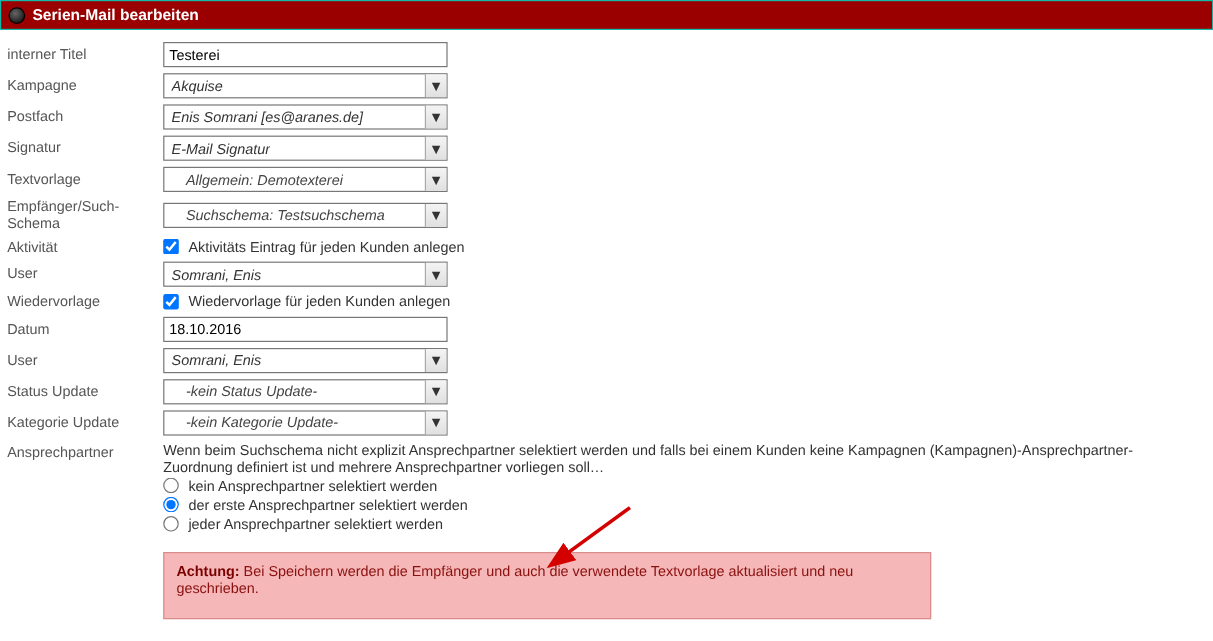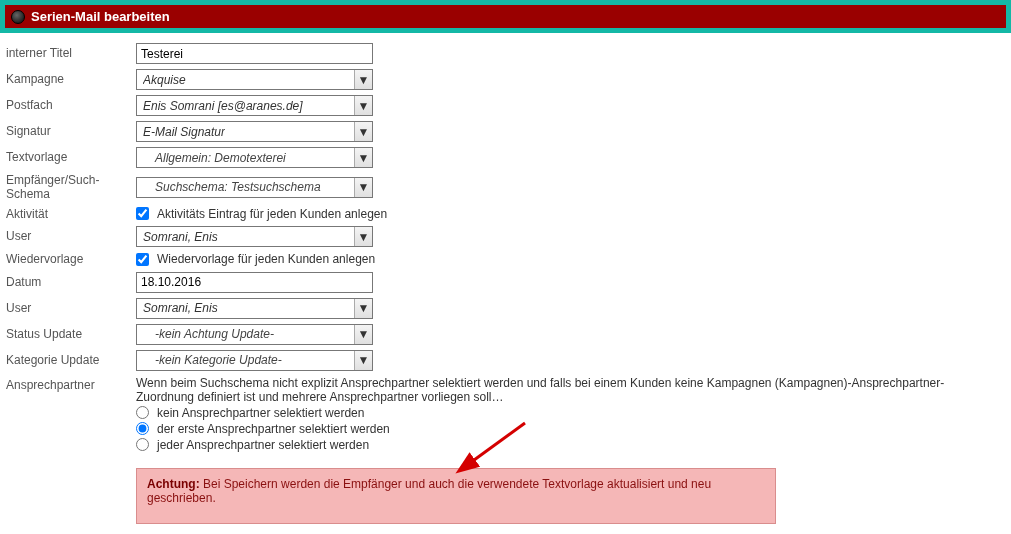--- a/index.html
+++ b/index.html
@@ -11,21 +11,21 @@
     color: #333;
     background: #fff;
     width: 1011px;
   }
   .header-bar {
     background: #9a0000;
     color: #fff;
     font-weight: bold;
     padding: 4px 6px;
     font-size: 13px;
-    border: 5px solid #14b8a6;
+    border: 1px solid #14b8a6;
     display: flex;
     align-items: center;
     gap: 6px;
   }
   .header-icon {
     width: 14px; height: 14px;
     background: radial-gradient(circle at 40% 35%, #666 0%, #222 70%);
     border-radius: 50%;
     border: 1px solid #000;
     display: inline-block;
@@ -190,21 +190,21 @@
       <div class="label">User</div>
       <div class="select-box">
         <span class="sel-text">Somrani, Enis</span>
         <span class="sel-arrow">▼</span>
       </div>
     </div>
 
     <div class="row gap-top">
       <div class="label">Status Update</div>
       <div class="select-box select-indent">
-        <span class="sel-text">-kein Achtung Update-</span>
+        <span class="sel-text">-kein Status Update-</span>
         <span class="sel-arrow">▼</span>
       </div>
     </div>
 
     <div class="row gap-top">
       <div class="label">Kategorie Update</div>
       <div class="select-box select-indent">
         <span class="sel-text">-kein Kategorie Update-</span>
         <span class="sel-arrow">▼</span>
       </div>

